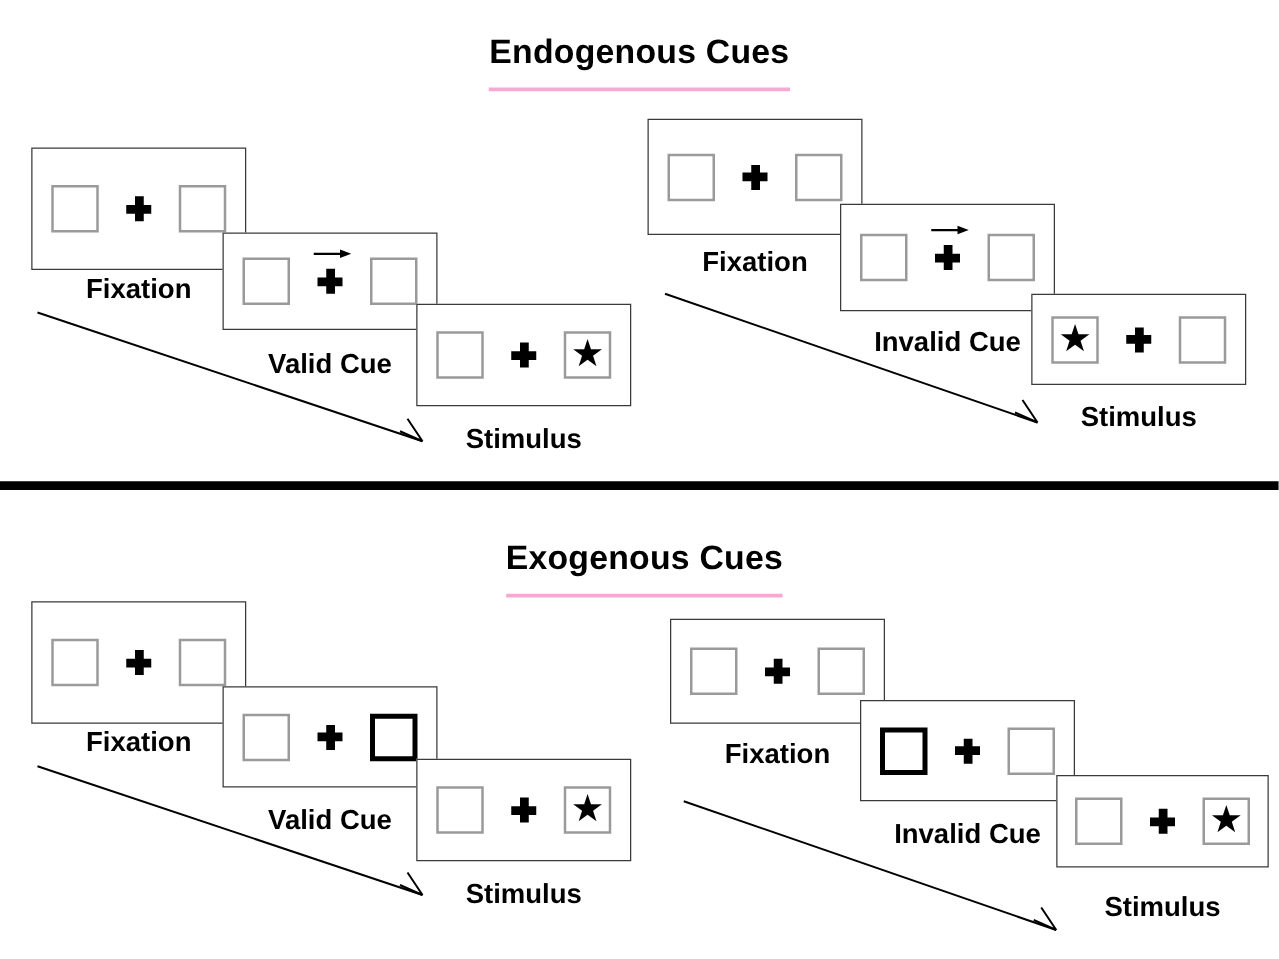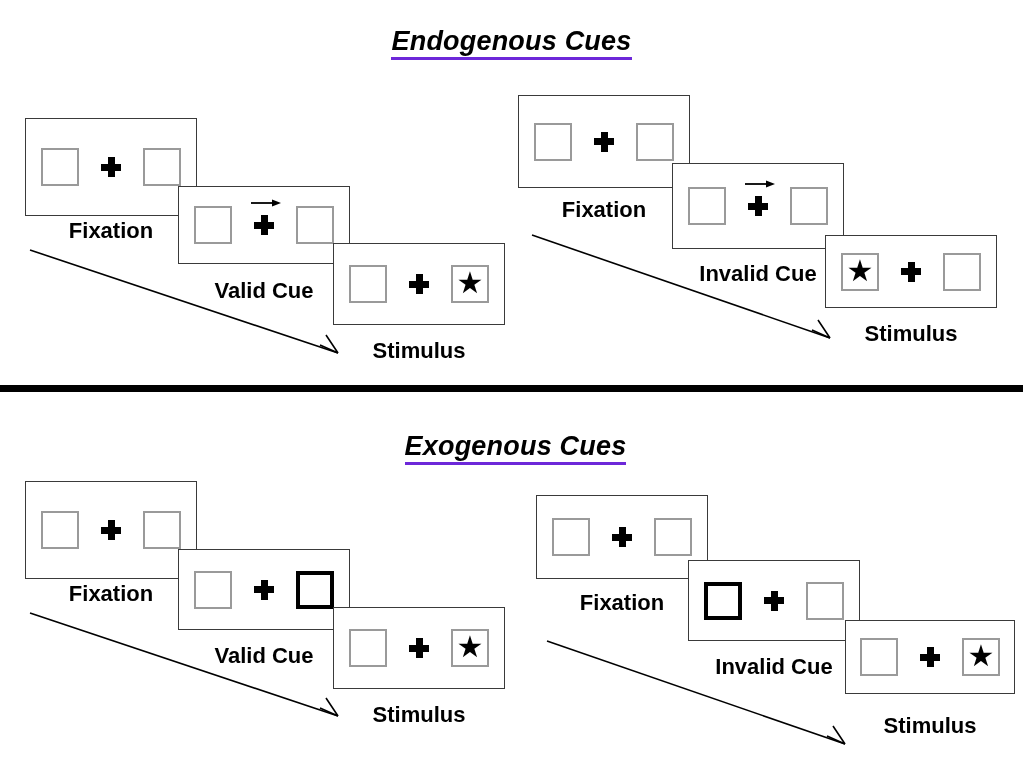--- a/index.html
+++ b/index.html
@@ -19,23 +19,22 @@
   
   .section-title {
     position: absolute;
     width: 100%;
     text-align: center;
     font-size: 27px;
     font-weight: bold;
     letter-spacing: 0.2px;
   }
   .section-title span {
-    border-bottom: 3px solid #6d28d9;
-    padding-bottom: 1px;
-    font-style: italic;
+    border-bottom: 3px solid #f9a8d4;
+    padding-bottom: 14px;
   }
   #title-endogenous { top: 26px; left: 0; }
   #title-exogenous  { top: 418px; left: 4px; margin-top: 13px; }
 
   
   .divider {
     position: absolute;
     left: 0;
     width: 1023px;
     height: 7px;

